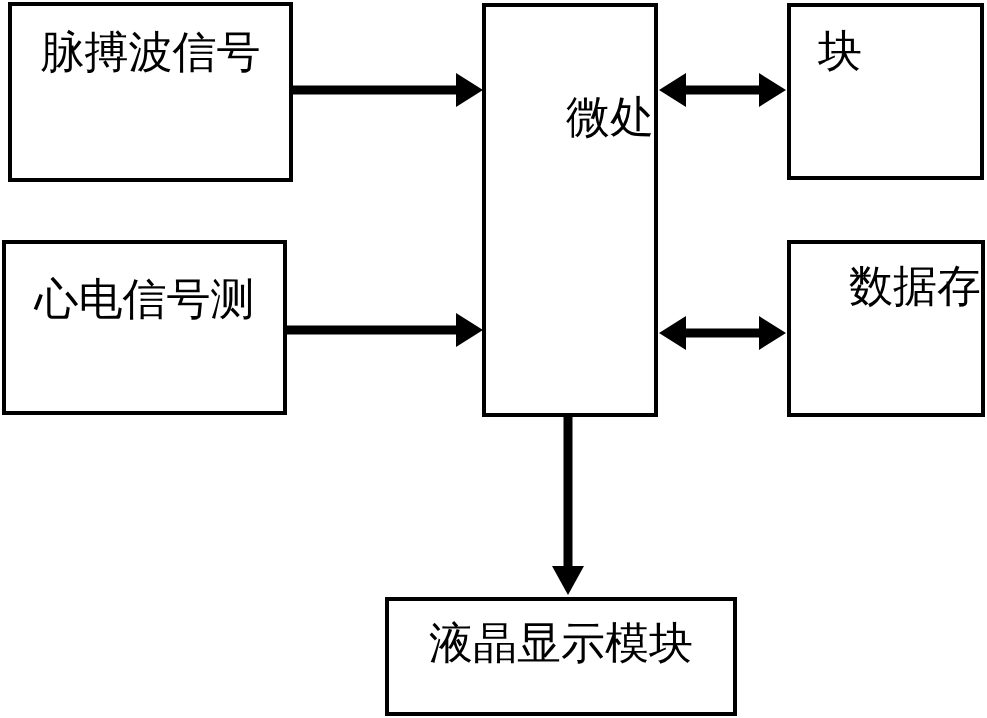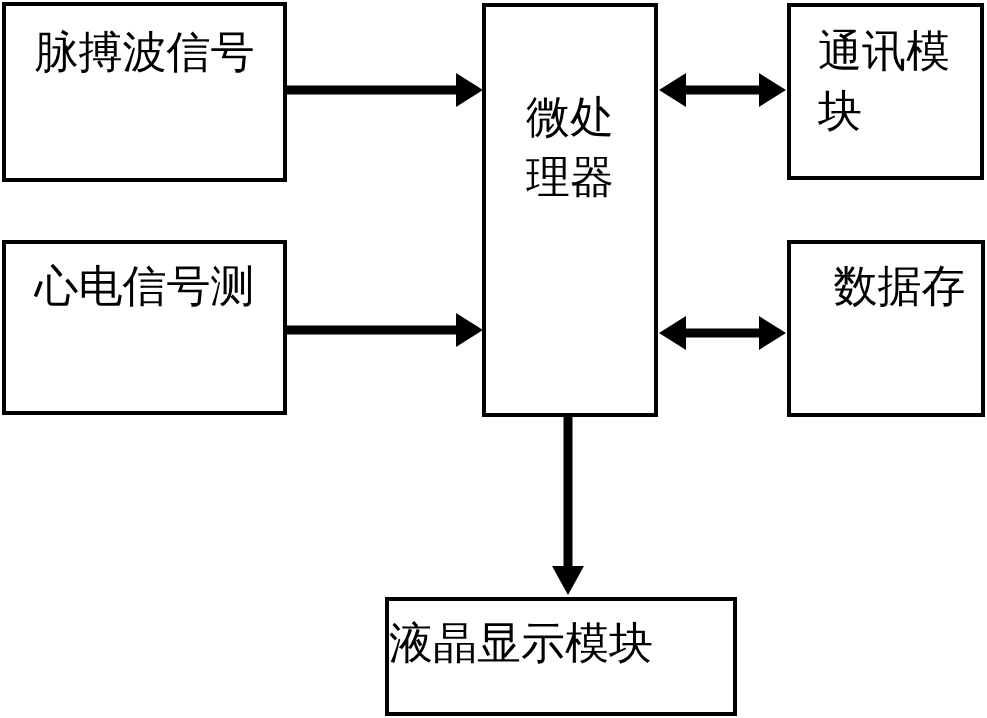--- a/index.html
+++ b/index.html
@@ -34,42 +34,42 @@
     background: #ffffff;
     color: #000000;
     font-size: 44px;
     line-height: 60px;
     white-space: nowrap;
   }
   .box .line {
     display: block;
   }
   .box-pulse {
-    left: 2px; top: 2px; width: 285px; height: 180px;
+    left: 8px; top: 2px; width: 285px; height: 180px;
     text-align: center; padding-top: 16px;
   }
   .box-ecg {
     left: 2px; top: 240px; width: 285px; height: 175px;
-    text-align: center; padding-top: 12px;
+    text-align: center; padding-top: 26px; font-family: Liberation Serif, serif;
   }
   .box-micro {
     left: 482px; top: 3px; width: 176px; height: 414px;
-    text-align: center; padding-top: 80px;
+    text-align: right; padding-top: 80px;
   }
   .box-comm {
     left: 787px; top: 3px; width: 197px; height: 177px;
     text-align: left; padding-top: 14px; padding-left: 27px;
   }
   .box-storage {
     left: 787px; top: 240px; width: 198px; height: 177px;
-    text-align: center; padding-top: 12px; padding-left: 27px;
+    text-align: right; padding-top: 12px; padding-left: 27px;
   }
   .box-lcd {
     left: 385px; top: 597px; width: 352px; height: 119px;
-    padding-top: 12px;
+    text-align: center; padding-top: 12px;
   }
 </style>
 </head>
 <body>
 
 <div class="canvas">
 
   <svg class="arrows" viewBox="0 0 987 718" xmlns="http://www.w3.org/2000/svg">
     <g>
       <polygon points="287,85.5 456,85.5 456,73 483,90 456,107 456,94.5 287,94.5"></polygon>
@@ -91,25 +91,23 @@
   <div class="box box-pulse">
     <span class="line">脉搏波信号</span>
   </div>
 
   <div class="box box-ecg">
     <span class="line">心电信号测</span>
   </div>
 
   <div class="box box-micro">
     <span class="line">微处</span>
-    <span class="line">理器</span>
   </div>
 
   <div class="box box-comm">
-    <span class="line">通讯模</span>
     <span class="line">块</span>
   </div>
 
   <div class="box box-storage">
     <span class="line">数据存</span>
   </div>
 
   <div class="box box-lcd">
     <span class="line">液晶显示模块</span>
   </div>

